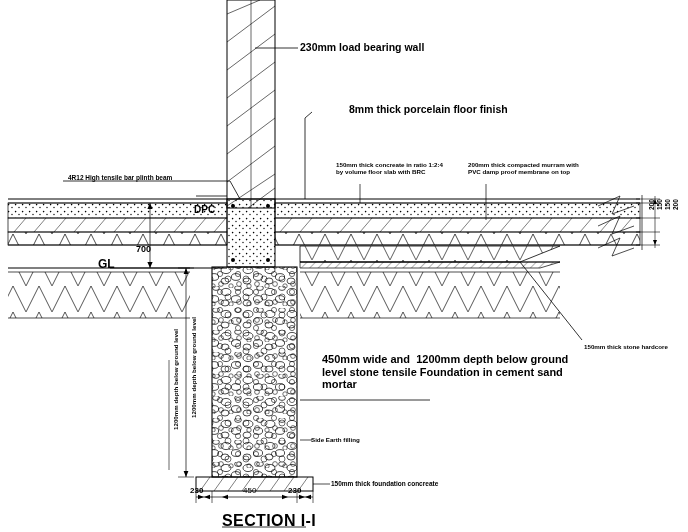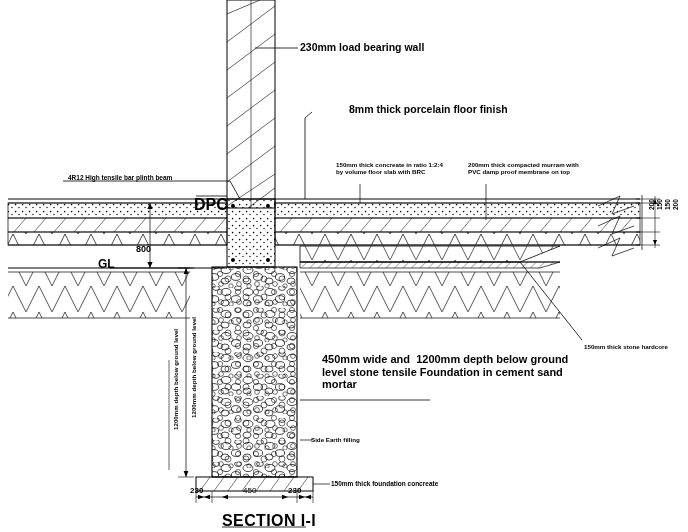--- a/index.html
+++ b/index.html
@@ -213,25 +213,25 @@
 
   <line x1="222" y1="527" x2="306" y2="527" stroke="#000" stroke-width="0.8"></line>
 </svg>
 
 <div class="lbl" style="left:300px;top:41px;font-size:10.5px;">230mm load bearing wall</div>
 
 <div class="lbl" style="left:313px;top:103px;font-size:10.5px;margin-left:36px;">8mm thick porcelain floor finish</div>
 
 <div class="tiny" style="left:68px;top:174px;font-size:6.5px;font-weight:bold;">4R12 High tensile bar plinth beam</div>
 
-<div class="lbl" style="left:194px;top:196px;font-size:16px;">DPC</div>
+<div class="lbl" style="left:194px;top:204px;font-size:10px;">DPC</div>
 
 <div class="lbl" style="left:98px;top:258px;font-size:12px;">GL</div>
 
-<div class="tiny" style="left:136px;top:244px;font-size:9px;font-weight:bold;">800</div>
+<div class="tiny" style="left:136px;top:244px;font-size:9px;font-weight:bold;">700</div>
 
 <div class="tiny" style="left:336px;top:161px;font-size:6.2px;font-weight:bold;">150mm thick concreate in ratio 1:2:4
 by volume floor slab with BRC</div>
 
 <div class="tiny" style="left:468px;top:161px;font-size:6.2px;font-weight:bold;">200mm thick compacted murram with
 PVC damp proof membrane on top</div>
 
 <div class="tiny" style="left:584px;top:343px;font-size:6.2px;font-weight:bold;">150mm thick stone hardcore</div>
 
 <div class="lbl" style="left:322px;top:353px;font-size:11px;">450mm wide and  1200mm depth below ground

